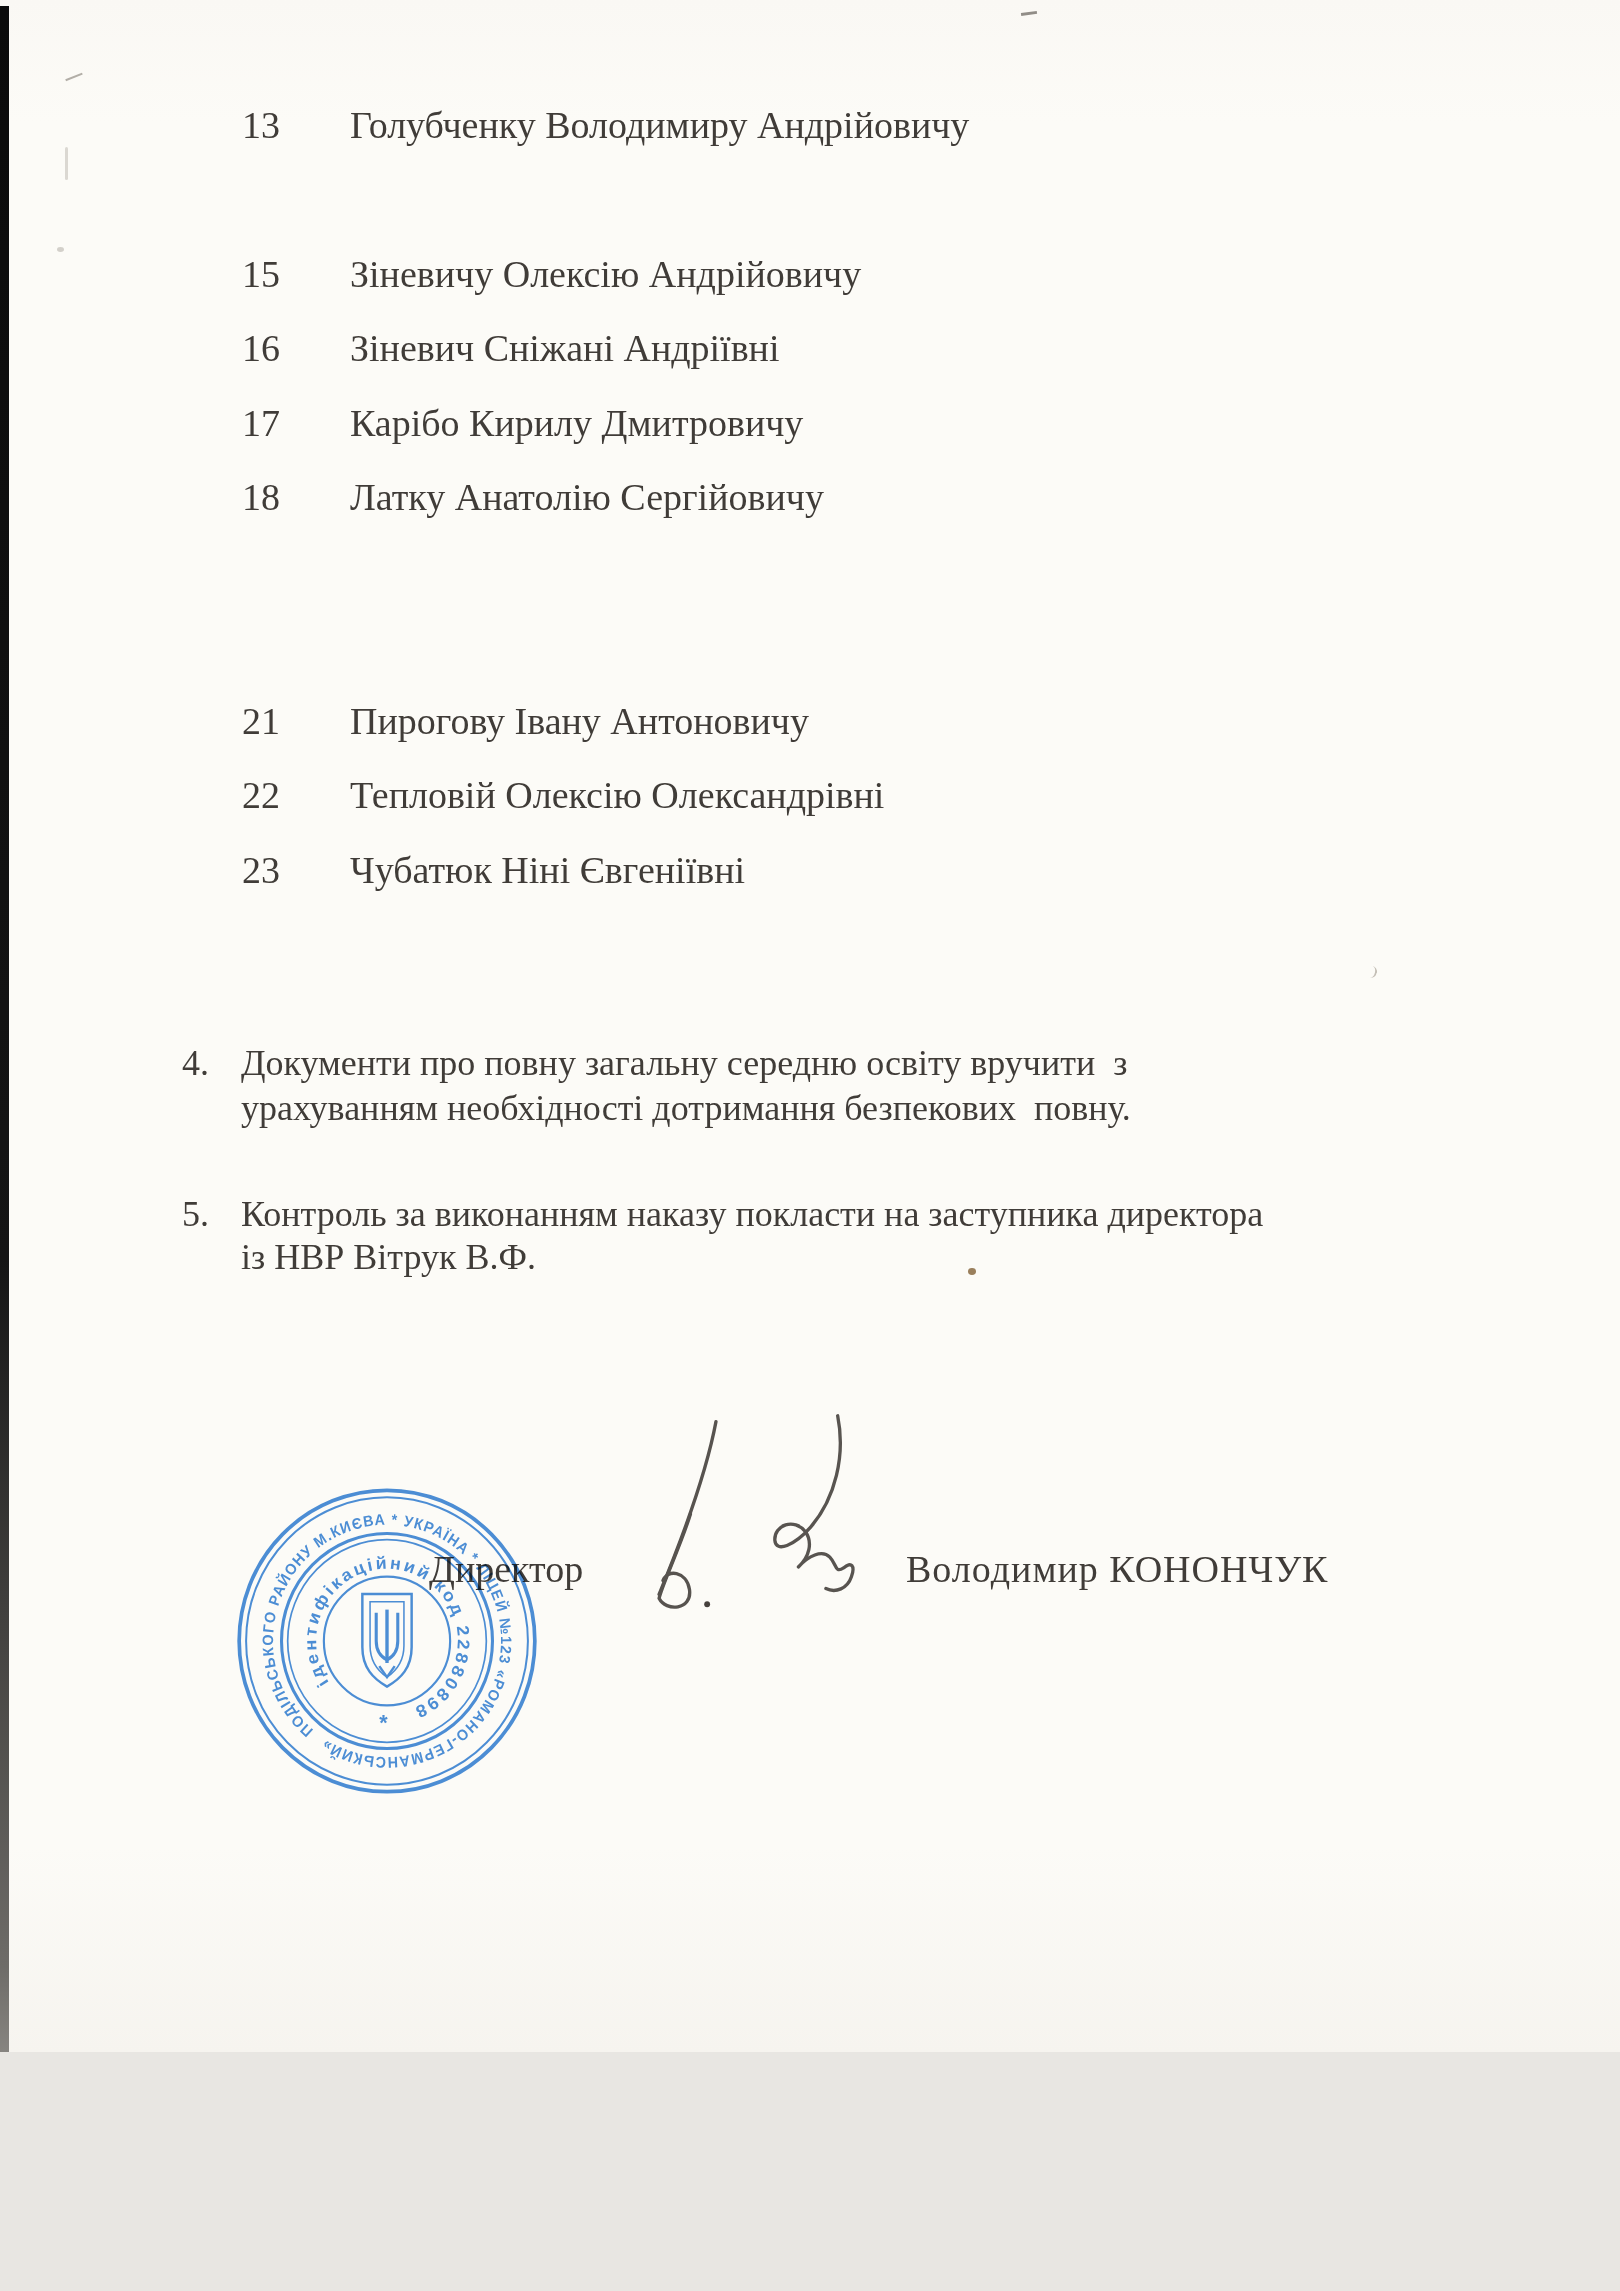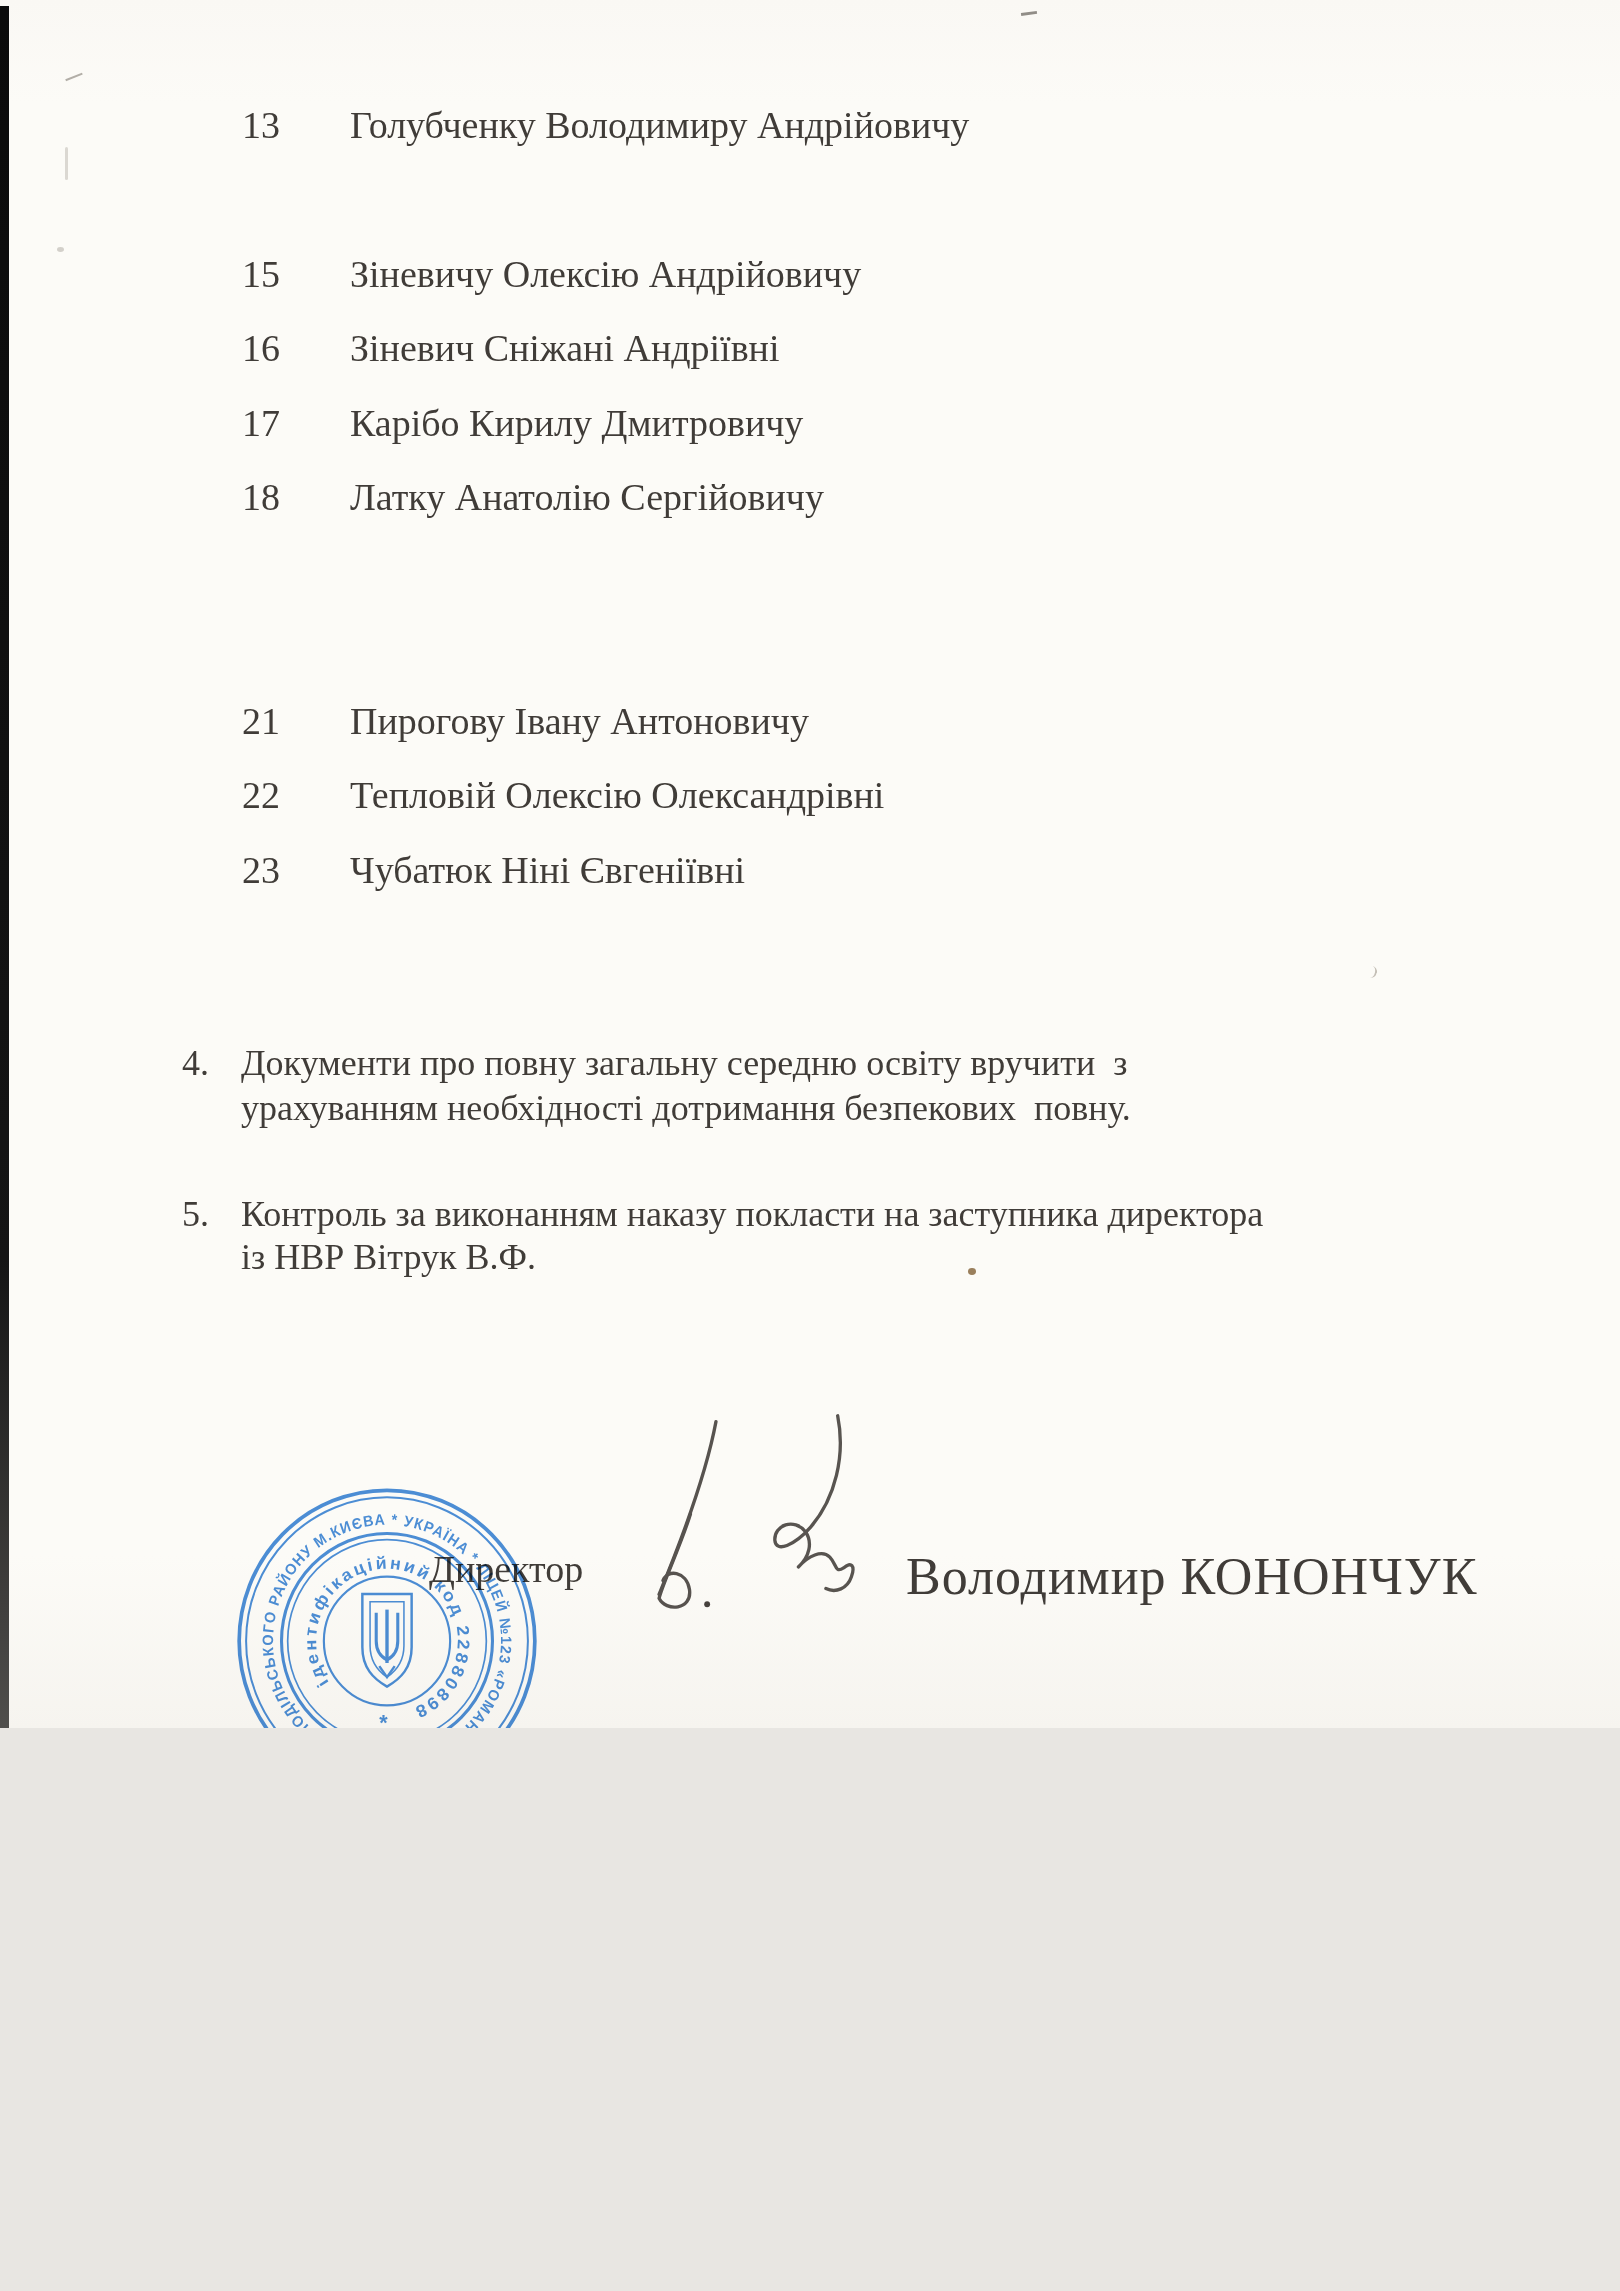--- a/index.html
+++ b/index.html
@@ -1,34 +1,34 @@
 <!DOCTYPE html>
 <html><head>
 <meta charset="utf-8">
 <style>
   html,body{margin:0;padding:0;background:#e8e6e2;}
   .page{
-    position:relative;width:1620px;height:1728px;overflow:hidden;
+    position:relative;width:1620px;height:2052px;overflow:hidden;
     background:linear-gradient(180deg,#faf8f4 0%,#fcfbf7 6%,#fcfbf7 90%,#f6f4ef 100%);
     font-family:"Liberation Serif","DejaVu Serif",serif;color:#403c38;
   }
   
   .edge-strip{position:absolute;left:0;top:5.9px;width:8.8px;height:2280px;
     background:linear-gradient(180deg,#0b0b0b 0%,#151515 55%,#6e6c68 86%,#cac7c1 100%);}
   
   .row{position:absolute;left:242px;font-size:38px;line-height:46px;white-space:nowrap;}
   .row .num{display:inline-block;width:108px;}
   
   .clause{position:absolute;left:182px;font-size:36px;line-height:44px;}
   .clause .cnum{position:absolute;left:0;top:0;}
   .clause .cl{position:absolute;left:59px;top:0;white-space:pre;}
   .clause .cl2{position:absolute;left:59px;white-space:pre;}
   
   .role{position:absolute;left:429px;top:1547px;font-size:38px;}
-  .signer{position:absolute;left:906px;top:1547px;font-size:52px;letter-spacing:1px;white-space:nowrap;}
+  .signer{position:absolute;left:906px;top:1547px;font-size:38px;letter-spacing:1px;white-space:nowrap;}
   .sig-svg{position:absolute;left:606px;top:1404px;}
   .stamp-svg{position:absolute;left:233px;top:1484px;mix-blend-mode:multiply;opacity:.93;}
   .stamp-text{font-family:"Liberation Sans","DejaVu Sans",sans-serif;font-weight:bold;}
   
   .speck{position:absolute;}
   .mark-pencil{left:65px;top:76px;width:17.6px;height:2px;background:#b2aea7;transform:rotate(-22deg);}
   .mark-smudge{left:65px;top:147px;width:2.9px;height:33px;background:#dbd8d2;border-radius:2px;}
   .mark-dot-low{left:57px;top:247px;width:6.9px;height:4.9px;background:#d3d0ca;border-radius:50%;}
   .mark-topdash{left:1021px;top:11.8px;width:15.7px;height:2.9px;background:#918d87;transform:rotate(-8deg);}
   .mark-brown{left:968px;top:1268px;width:7.8px;height:6.9px;background:#9a7f5c;border-radius:50%;}

